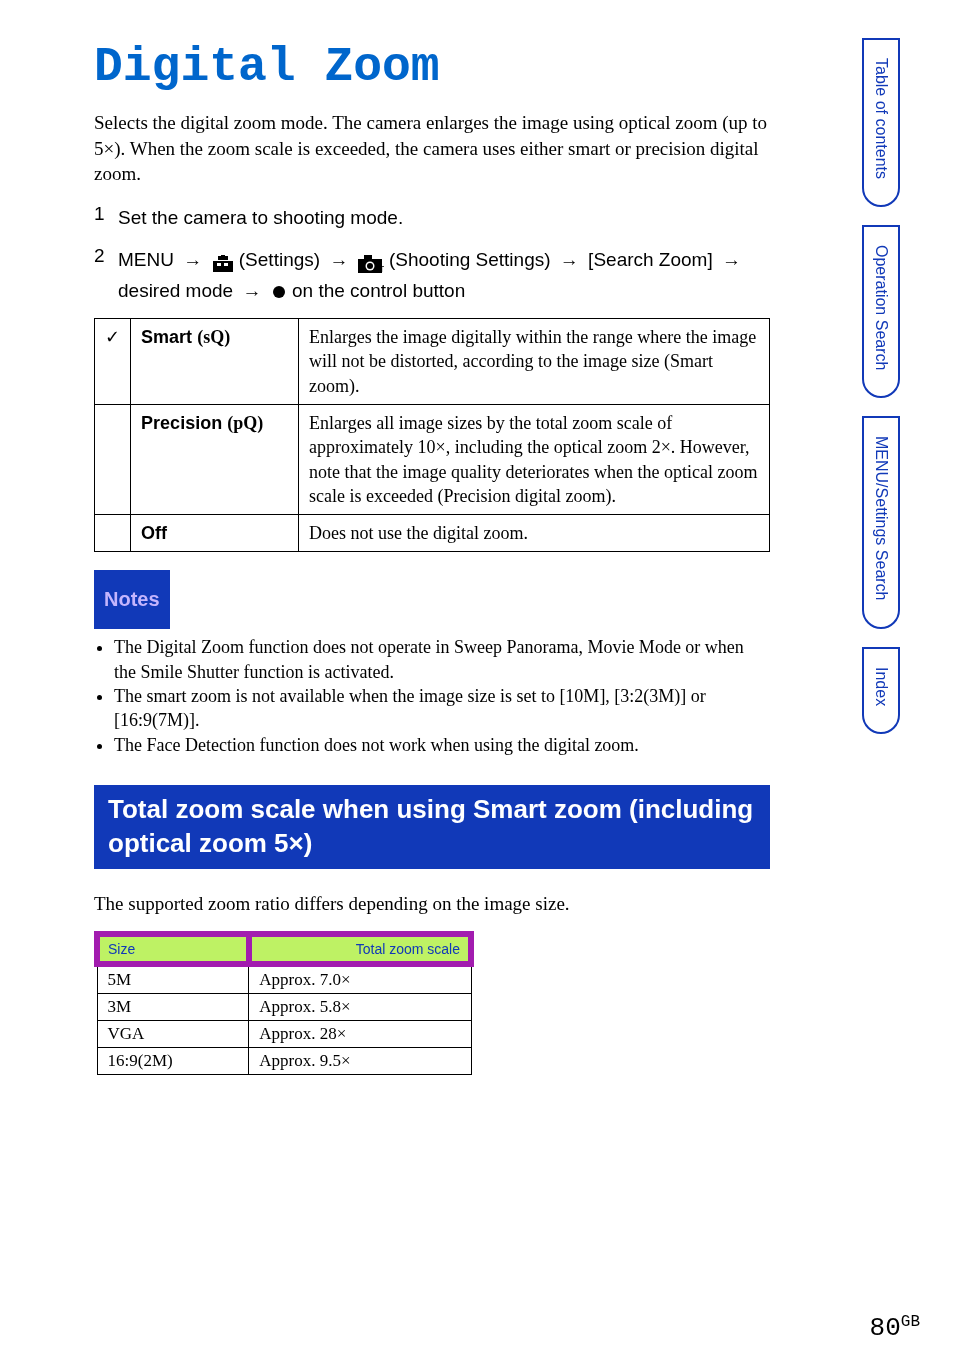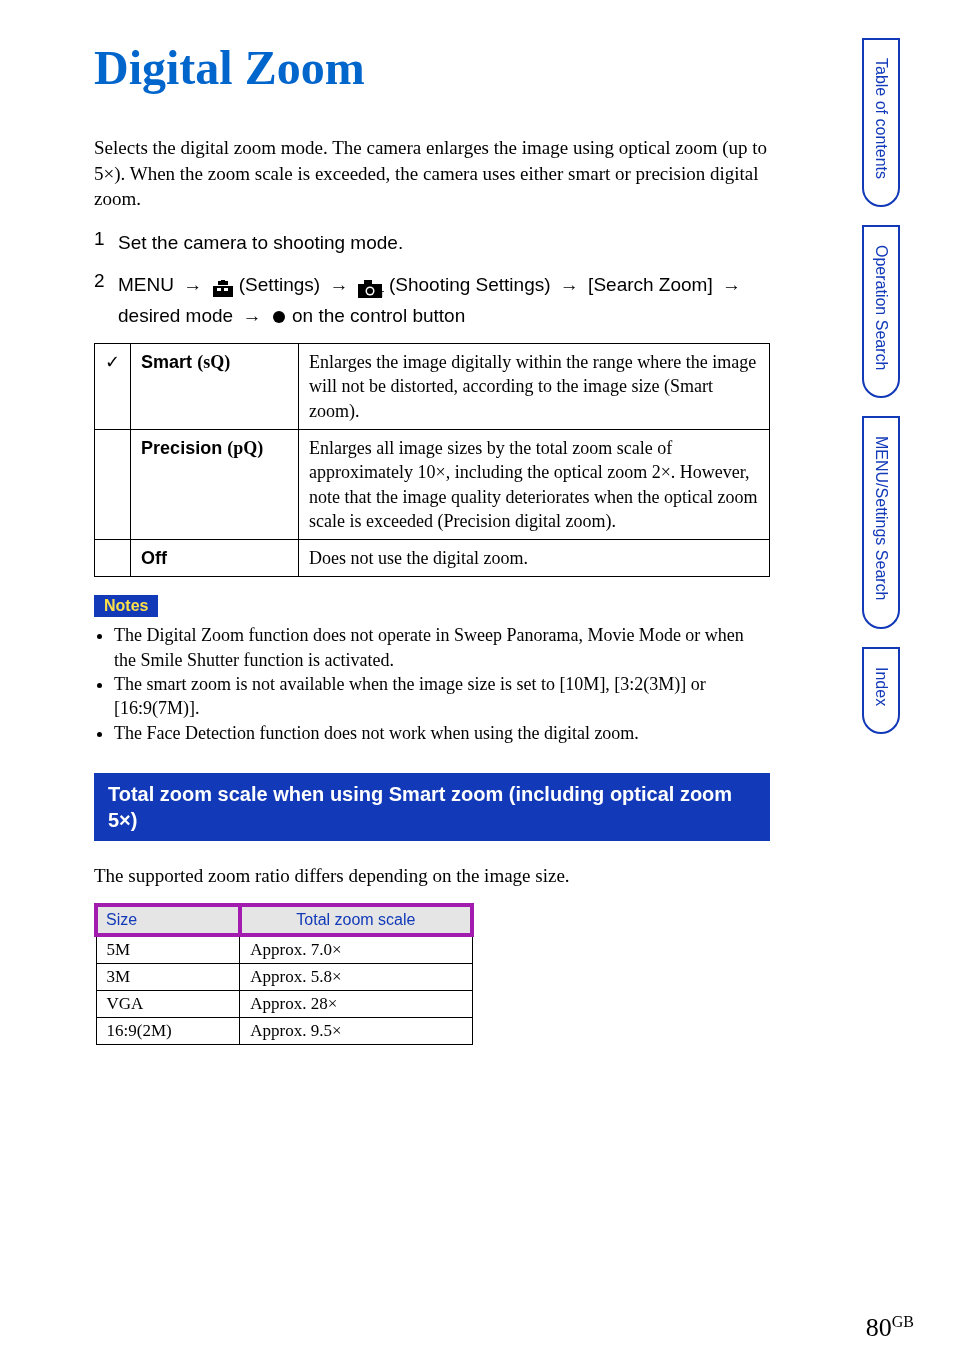--- a/index.html
+++ b/index.html
@@ -1,45 +1,45 @@
 <!DOCTYPE html>
 <html><head>
 <meta charset="utf-8">
 <style>
 *{box-sizing:border-box;margin:0;padding:0}
 body{width:954px;height:1369px;background:#fff;font-family:"Times New Roman",serif;font-size:18px;color:#000;position:relative}
 .content{padding:40px 60px 20px 94px;width:830px}
-h1{color:#0066cc;font-family:Liberation Serif, serif;font-size:48px;font-weight:bold;margin-bottom:40px}
+h1{color:#0066cc;font-family:Liberation Mono, monospace;font-size:48px;font-weight:bold;margin-bottom:16px}
 .intro p{font-size:19px;line-height:1.35}
 .steps{margin-top:16px;font-family:Arial,sans-serif;font-size:19px}
 .step{display:flex;margin-bottom:12px}
 .step-num{width:24px;flex:none}
 .step-body{flex:1;line-height:1.6}
 .arrow{font-family:Arial,sans-serif;margin:0 4px}
 .icon-settings{display:inline-block;width:22px;height:18px;vertical-align:middle}
 .icon-camera{display:inline-block;width:26px;height:18px;vertical-align:middle}
 .icon-dot{display:inline-block;width:12px;height:12px;background:#000;border-radius:50%;vertical-align:middle;margin:0 2px}
 table.options{width:100%;border-collapse:collapse;margin-top:12px}
 table.options td{border:1px solid #000;padding:6px 10px;vertical-align:top;font-size:18px;line-height:1.35}
 table.options td.chk{width:34px;text-align:center;font-size:18px}
 table.options td.name{width:168px;font-family:Arial,sans-serif}
 table.options td.name .b{font-weight:bold}
 table.options td.name .icon{font-family:"Times New Roman",serif}
-.notes-label{display:inline-block;background:#1139b8;color:#fde047;font-family:Arial,sans-serif;font-size:16px;font-weight:bold;padding:2px 10px;margin-top:18px}
+.notes-label{display:inline-block;background:#1139b8;color:#c4b5fd;font-family:Arial,sans-serif;font-size:20px;font-weight:bold;padding:18px 10px;margin-top:18px}
 ul.notes{list-style:disc;padding-left:20px;margin-top:6px;font-size:18px;line-height:1.35}
-.section-bar{background:#1139b8;color:#fff;font-family:Arial,sans-serif;font-size:20px;font-weight:bold;padding:8px 14px;margin-top:28px;line-height:1.3}
+.section-bar{background:#1139b8;color:#fff;font-family:Arial,sans-serif;font-size:26px;font-weight:bold;padding:8px 14px;margin-top:28px;line-height:1.3}
 .aftersec{margin-top:24px;font-size:19px}
 table.zoom{border-collapse:collapse;margin-top:16px;width:380px}
-table.zoom th{border:4px solid #a21caf;background:#e5e5e5;color:#1139b8;font-family:Arial,sans-serif;font-weight:normal;font-size:16px;padding:4px 8px;text-align:left}
-table.zoom th.c{text-align:center}
+table.zoom th{border:6px solid #a21caf;background:#bef264;color:#1139b8;font-family:Arial,sans-serif;font-weight:normal;font-size:14px;padding:4px 8px;text-align:left}
+table.zoom th.c{text-align:right}
 table.zoom td{border:1px solid #000;font-size:17px;padding:3px 10px}
 table.zoom td.c{text-align:left}
 .side-tabs{position:absolute;right:20px;top:38px;width:72px}
 .tab{border:2px solid #1139b8;border-radius:0 0 20px 20px;color:#1139b8;font-family:Arial,sans-serif;font-size:16px;writing-mode:vertical-rl;text-align:center;padding:18px 8px 26px;margin-bottom:18px;background:#fff;line-height:1.1}
-.pagenum{position:absolute;right:40px;bottom:26px;font-family:Liberation Serif, serif;font-size:26px}
+.pagenum{position:absolute;right:34px;bottom:26px;font-family:Liberation Mono, monospace;font-size:26px}
 .pagenum .gb{font-size:16px;vertical-align:top}
 </style>
 </head>
 <body>
 
 <div class="content">
   <h1>Digital Zoom</h1>
   <div class="intro">
       <p>Selects the digital zoom mode. The camera enlarges the image using optical zoom (up to 5×). When the zoom scale is exceeded, the camera uses either smart or precision digital zoom.</p>
     </div>

